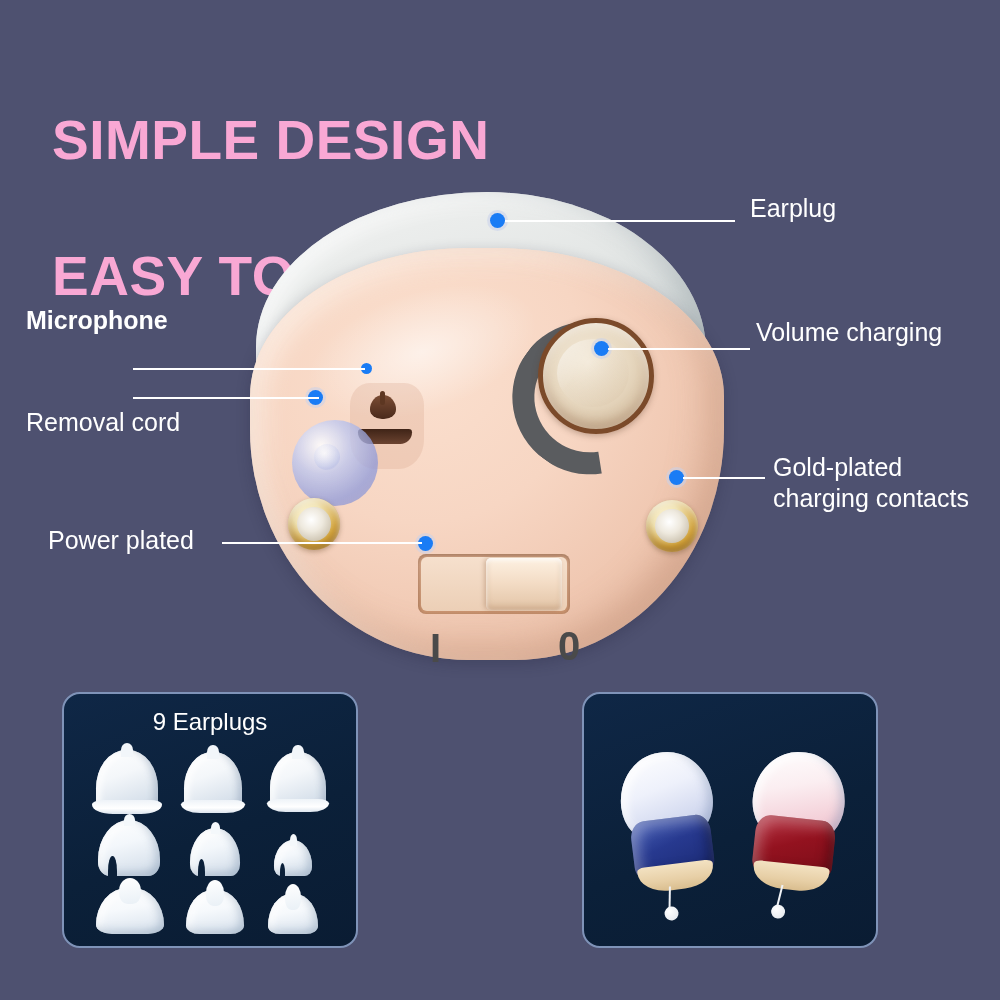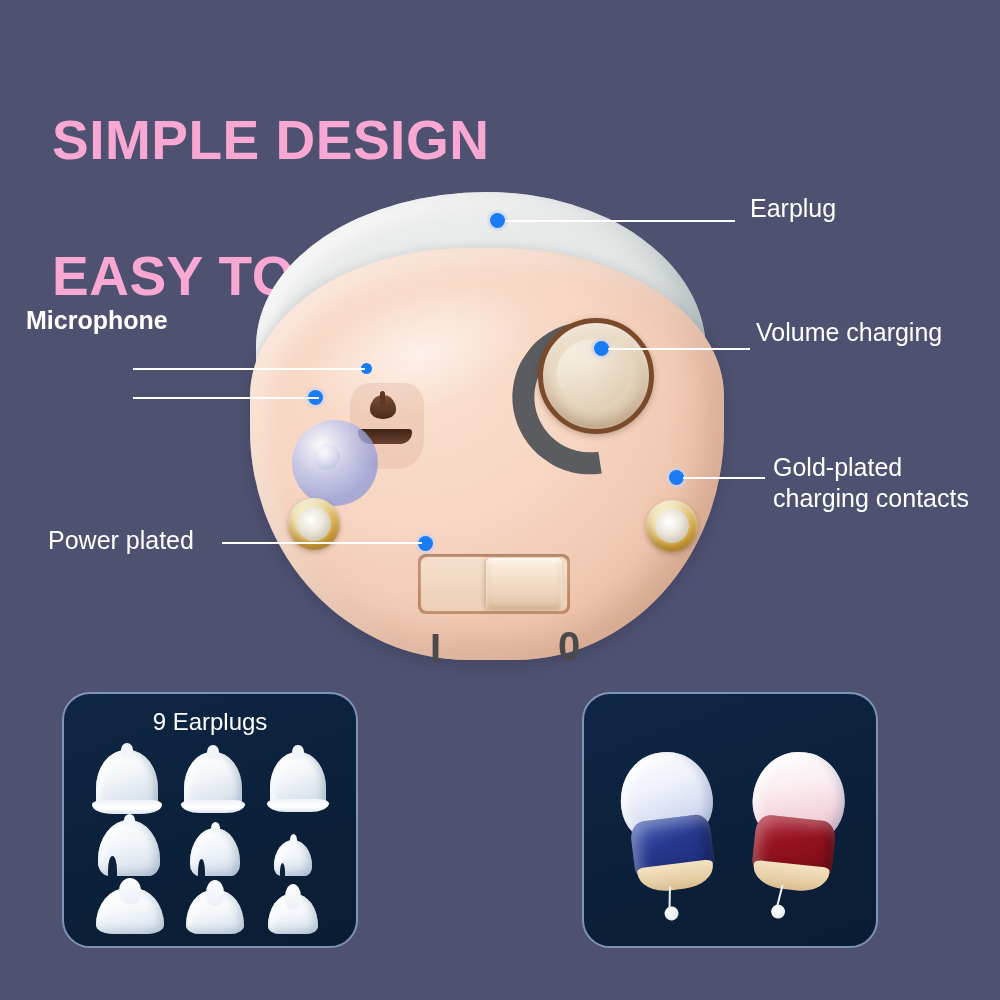--- a/index.html
+++ b/index.html
@@ -271,21 +271,21 @@
     font-family: "Liberation Sans", sans-serif;
   }
   .sw-mark.on  { left: 180px; top: 378px; }
   .sw-mark.off { left: 308px; top: 376px; }
 
   
   .panel {
     position: absolute;
     background: linear-gradient(160deg, #0f2746 0%, #0b2039 55%, #0a1c33 100%);
     border: 2px solid #7f93b8;
-    border-radius: 28px;
+    border-radius: 18px;
     box-sizing: border-box;
   }
   #panel-earplugs { left: 62px;  top: 692px; width: 296px; height: 256px; }
   #panel-colors   { left: 582px; top: 692px; width: 296px; height: 256px; }
   .panel-title {
     position: absolute;
     left: 0; right: 0;
     top: 14px;
     text-align: center;
     color: #ffffff;
@@ -456,20 +456,21 @@
   <div class="dot" style="left:490px; top:213px;"></div>
   <div class="leader" style="left:505px; top:220px; width:230px;"></div>
   <div class="callout right" style="left:750px; top:193px;">Earplug</div>
 
   <div class="dot plain" style="left:361px; top:363px; width:11px; height:11px;"></div>
   <div class="leader" style="left:133px; top:368px; width:232px;"></div>
   <div class="callout left" style="left:26px; top:305px;font-weight:bold;">Microphone</div>
 
   <div class="dot" style="left:308px; top:390px;"></div>
   <div class="leader" style="left:133px; top:397px; width:186px;"></div>
+  <div class="callout left" style="left:26px; top:407px;">Removal cord</div>
 
   <div class="dot" style="left:594px; top:341px;"></div>
   <div class="leader" style="left:608px; top:348px; width:142px;"></div>
   <div class="callout right" style="left:756px; top:317px;">Volume charging</div>
 
   <div class="dot" style="left:669px; top:470px;"></div>
   <div class="leader" style="left:683px; top:477px; width:82px;"></div>
   <div class="callout right" style="left:773px; top:452px;">Gold-plated
 charging contacts</div>
 

